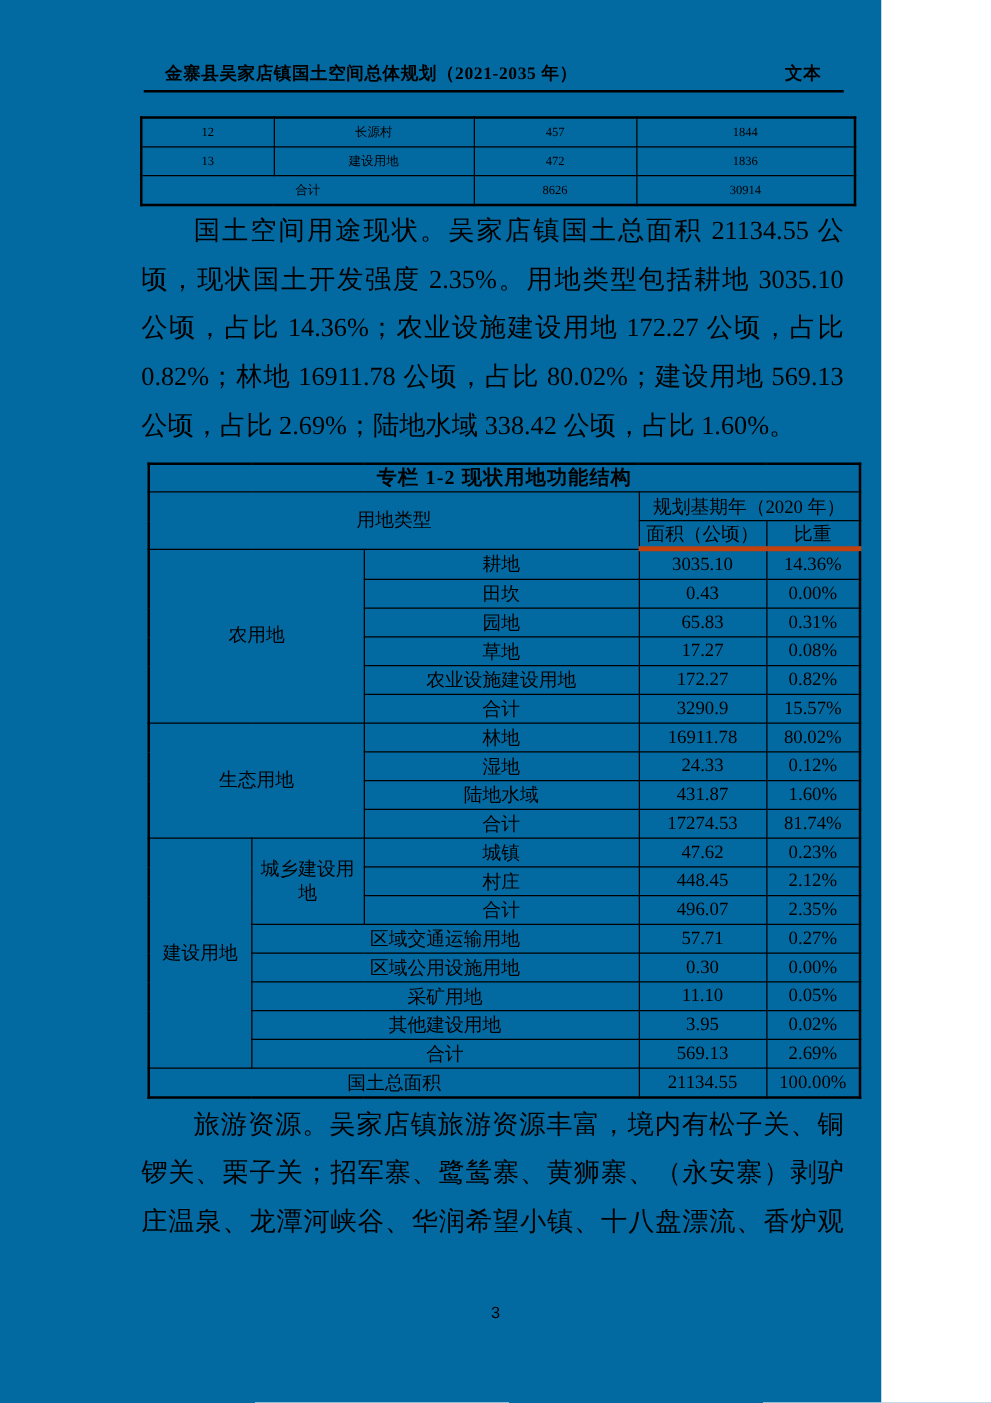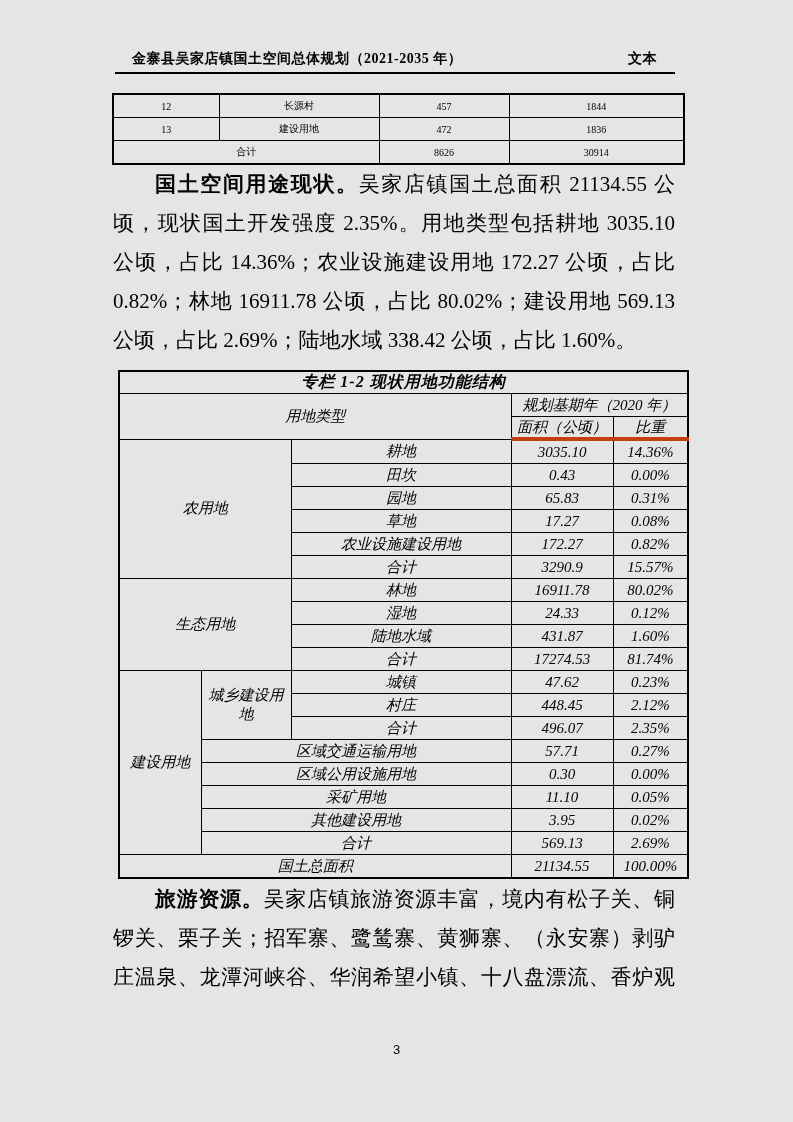--- a/index.html
+++ b/index.html
@@ -1,17 +1,17 @@
 <!DOCTYPE html>
 <html><head>
 <meta charset="utf-8">
 <style>
   html,body { margin:0; padding:0; background:#ffffff; }
   .page {
-    position:relative; width:793px; height:1122px; background:#e5e5e5;
+    position:relative; width:705px; height:1122px; background:#0369a1;
     font-family:"Liberation Serif","DejaVu Serif",serif; color:#000;
     overflow:hidden;
   }
 
   
   .doc-header {
     position:absolute; left:115px; top:50px; width:560px;
     display:flex; justify-content:space-between; align-items:flex-end;
     border-bottom:2px solid #000; padding-bottom:4px;
     font-weight:bold; font-size:14px; letter-spacing:0.5px;
@@ -19,33 +19,33 @@
   .doc-header .hleft  { padding-left:17px; }
   .doc-header .hright { padding-right:18px; }
 
   
   table { border-collapse:collapse; table-layout:fixed; }
   td { border:1px solid #000; text-align:center; vertical-align:middle; padding:0 2px; }
 
   .village-table { position:absolute; left:112px; top:93px; width:571px; border:2px solid #000; }
   .village-table td { height:22px; font-size:10px; }
 
-  .box-table { position:absolute; left:118px; top:370px; width:569px; border:2px solid #000;font-style:italic; }
+  .box-table { position:absolute; left:118px; top:370px; width:569px; border:2px solid #000; }
   .box-table td { height:22px; font-size:15px; }
   .box-table .title-row td { font-weight:bold; font-size:16px; height:20px; letter-spacing:1px; }
   .box-table .hdr2 td { border-bottom:4px solid #c2410c; height:20px; }
 
   
   .para { position:absolute; left:113px; width:562px; font-size:21px; line-height:39px; }
   #para-landuse { top:165px; }
   #para-tourism { top:880px; }
   .pline { text-align:justify; text-align-last:justify; height:39px; overflow:hidden; }
   .pline.first { padding-left:42px; }
   .pline.paraend { text-align-last:left; }
-  .lead { font-weight:bold; }
+  .lead { font-weight:normal; }
 
   .page-num {
     position:absolute; left:0; top:1042px; width:793px; text-align:center;
     font-size:13px; font-family:"Liberation Sans","DejaVu Sans",sans-serif;
   }
 </style>
 </head>
 <body>
 
 <div class="page">

